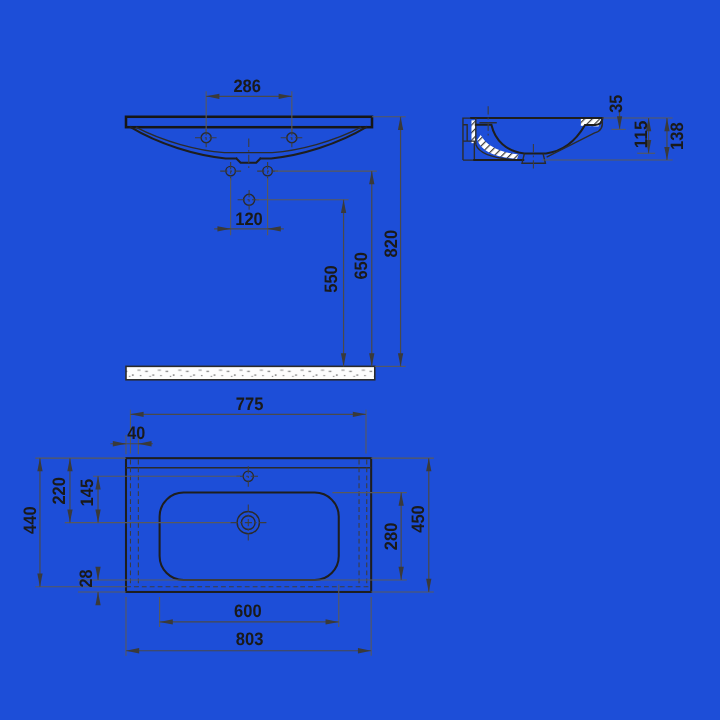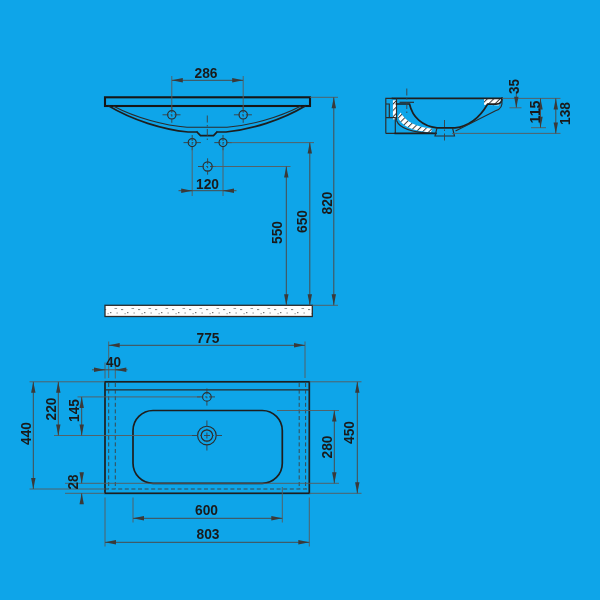--- a/index.html
+++ b/index.html
@@ -1,16 +1,16 @@
 <!DOCTYPE html>
 <html><head>
 <meta charset="utf-8">
 <style>
   html,body{margin:0;padding:0;background:#ffffff;}
-  .sheet{width:600px;height:600px;background:#0ea5e9;position:relative;overflow:hidden;text-decoration:underline;}
+  .sheet{width:600px;height:600px;background:#1d4ed8;position:relative;overflow:hidden;text-decoration:underline;}
   svg{display:block;}
   
   .obj{stroke:#1e1e1e;stroke-width:1.7;fill:none;stroke-linecap:square;}
   .obj-bold{stroke:#161616;stroke-width:2.1;fill:none;}
   .obj2{stroke:#2b2b2b;stroke-width:1.15;fill:none;}
   
   .dim{stroke:#4a4a4a;stroke-width:1;fill:none;}
   .ext{stroke:#5a5a5a;stroke-width:0.9;fill:none;}
   
   .hid{stroke:#3d3d3d;stroke-width:0.9;fill:none;stroke-dasharray:4 2.6;}

